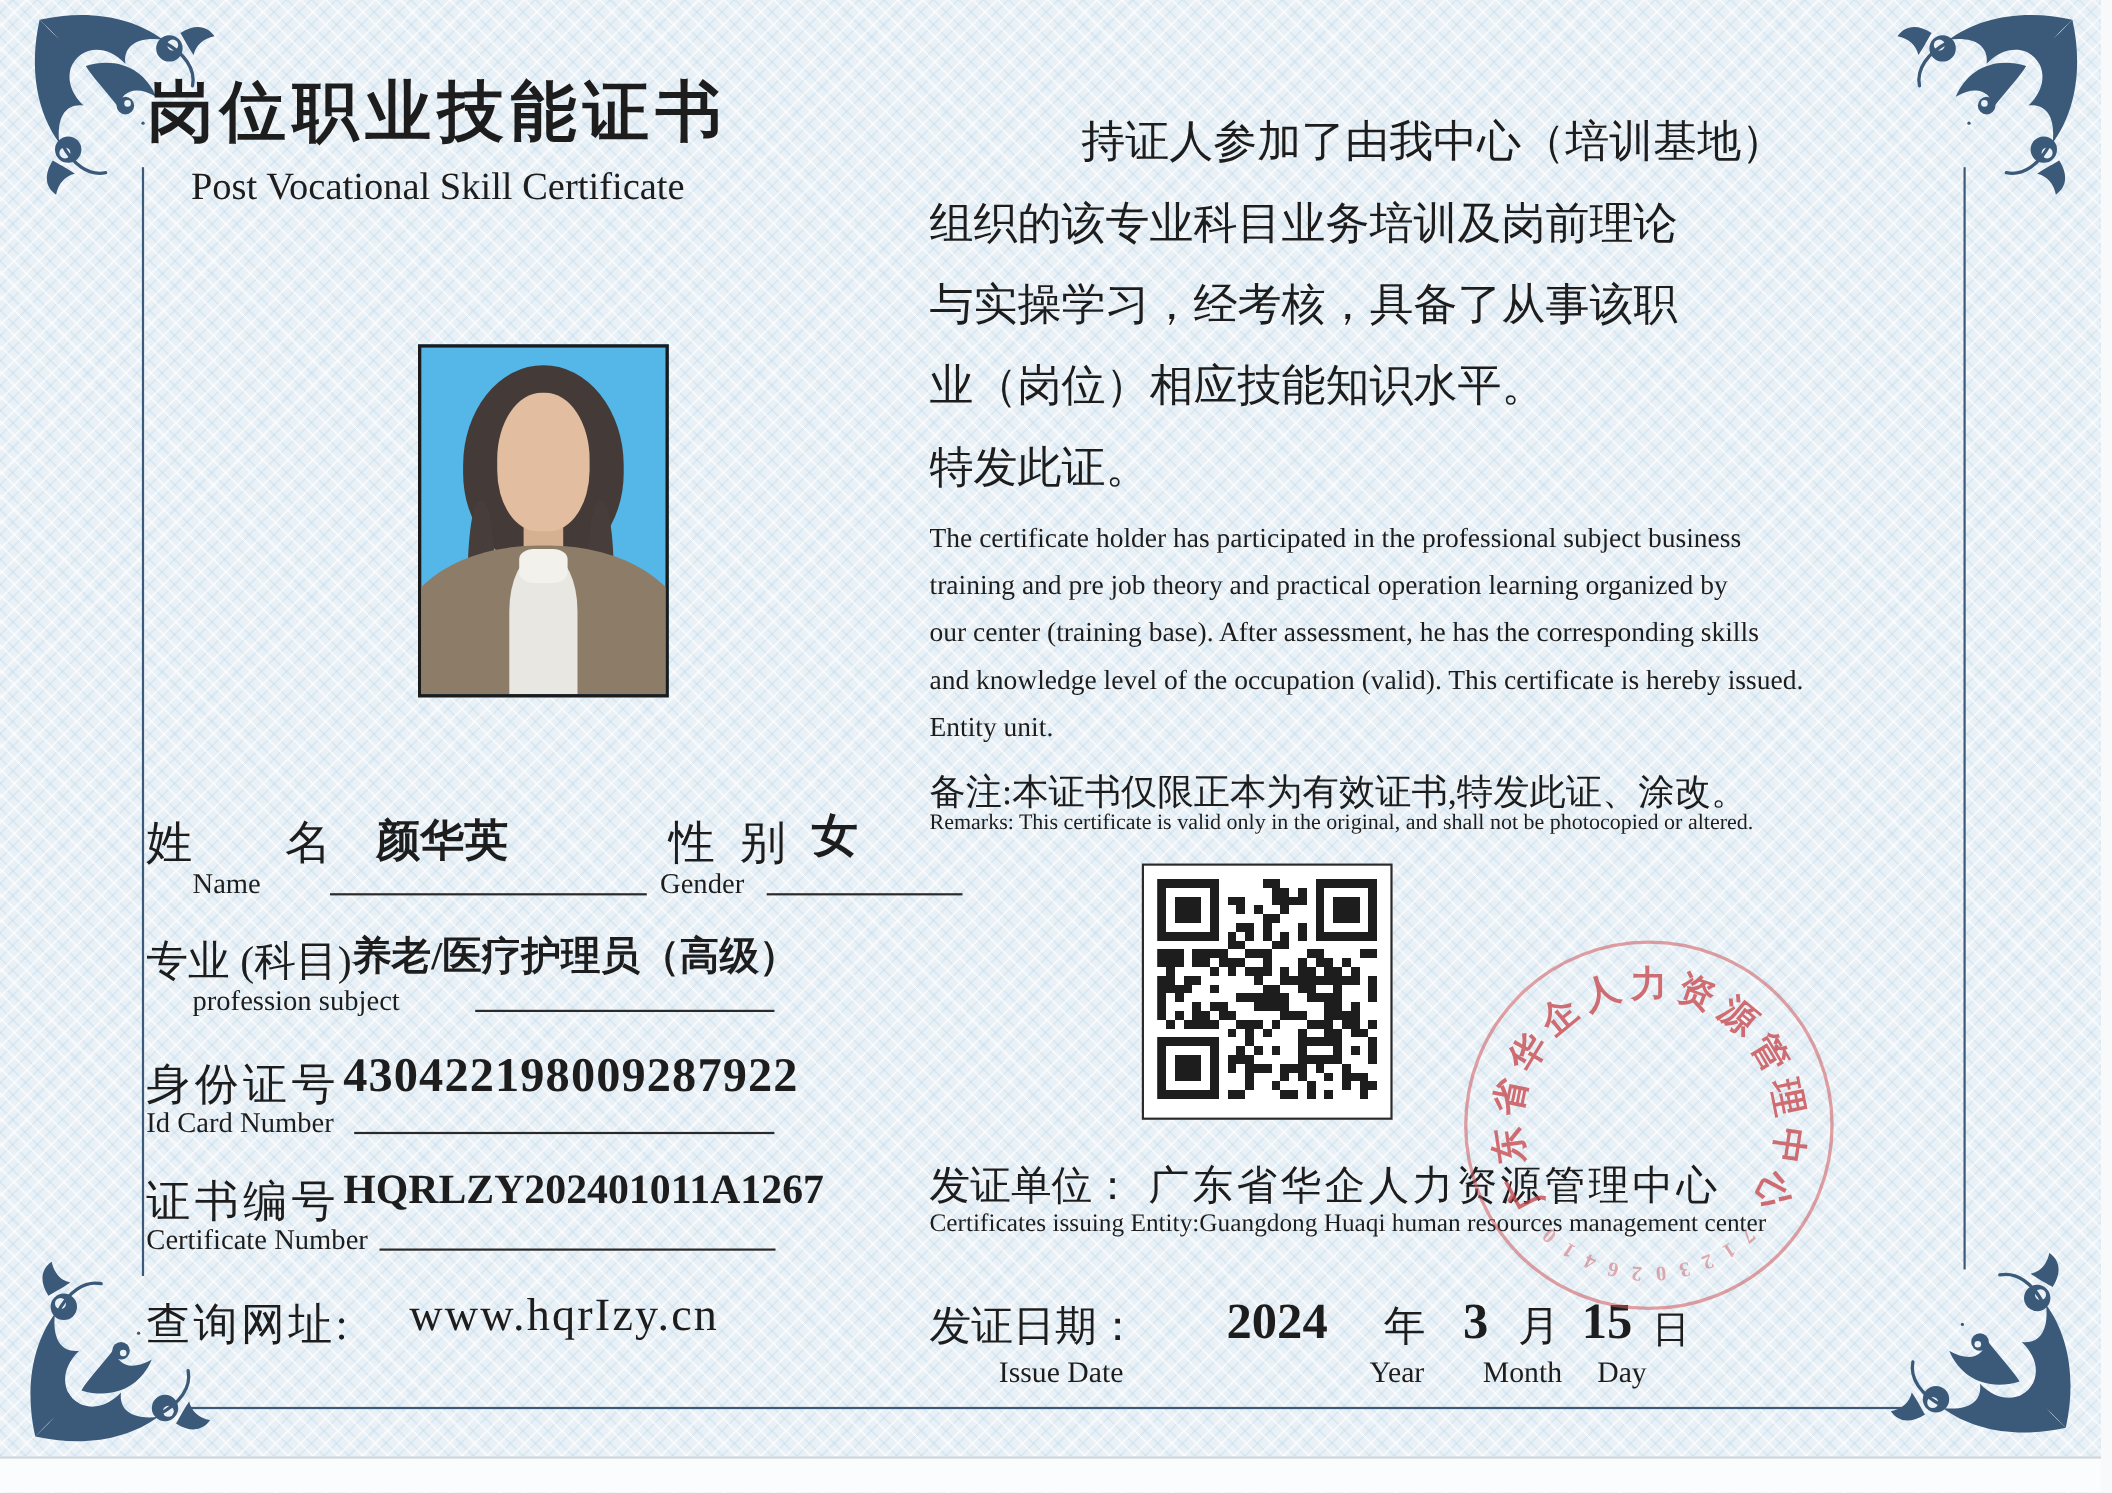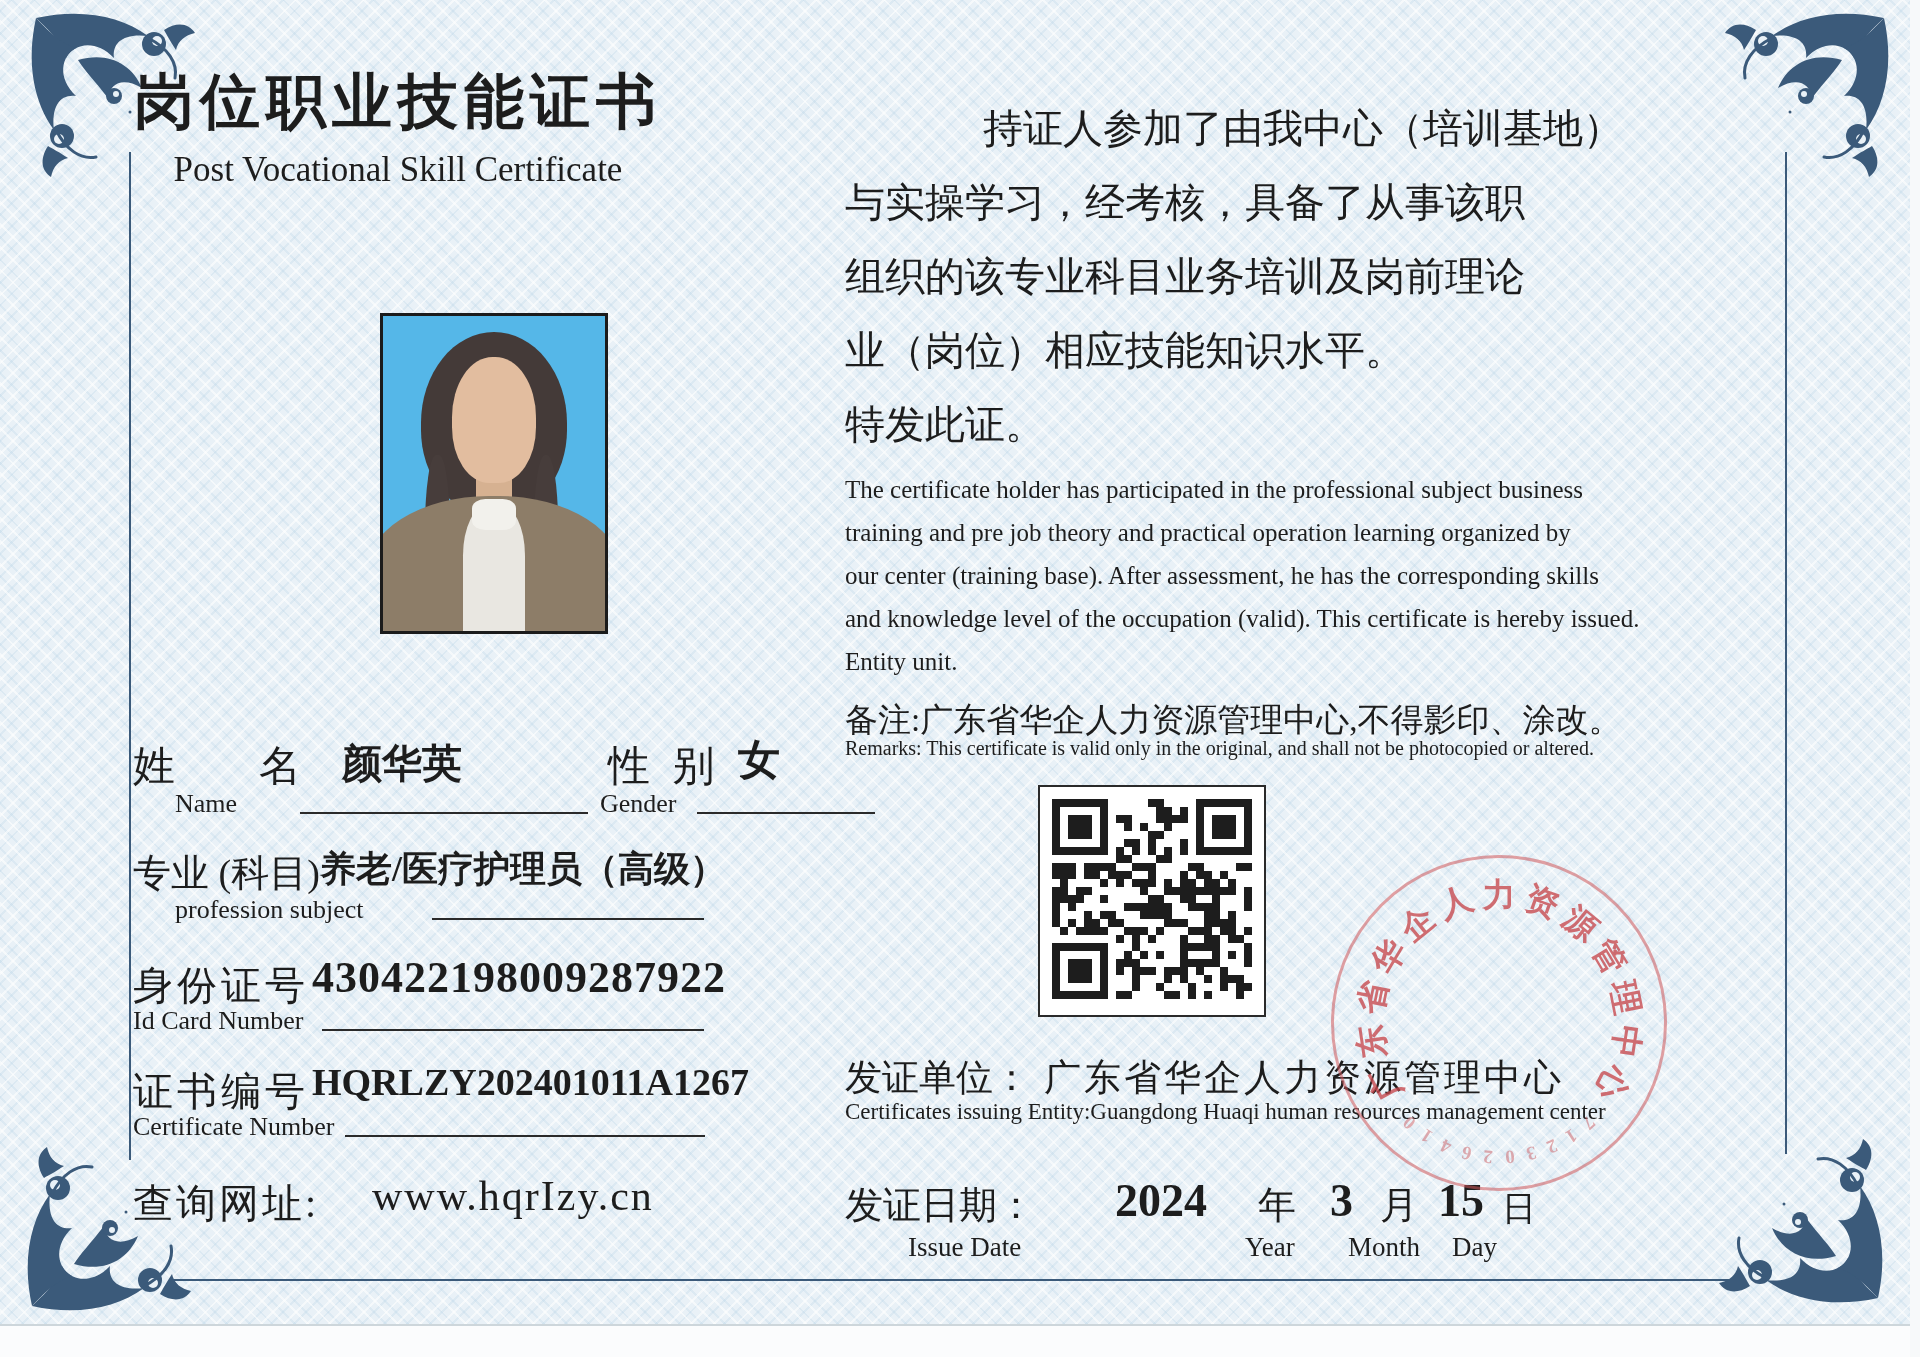--- a/index.html
+++ b/index.html
@@ -180,35 +180,35 @@
   <div class="abs nowrap" style="left:133px;top:1064px;font-size:40px;letter-spacing:4px;">证书编号</div>
   <div class="abs nowrap b" style="left:312px;top:1060px;font-size:38px;">HQRLZY202401011A1267</div>
   <div class="abs nowrap" style="left:133px;top:1112px;font-size:26px;">Certificate Number</div>
   <div class="rule" style="left:345px;top:1135px;width:360px;"></div>
 
   <div class="abs nowrap" style="left:133px;top:1176px;font-size:40px;letter-spacing:3px;">查询网址:</div>
   <div class="abs nowrap" style="left:372px;top:1172px;font-size:42px;letter-spacing:2px;">www.hqrIzy.cn</div>
 
   <div class="abs" style="left:845px;top:92px;width:660px;font-size:40px;line-height:74px;">
     <div class="nowrap" style="text-indent:138px;">持证人参加了由我中心（培训基地）</div>
+    <div class="nowrap">组织的该专业科目业务培训及岗前理论</div>
     <div class="nowrap">与实操学习，经考核，具备了从事该职</div>
-    <div class="nowrap">组织的该专业科目业务培训及岗前理论</div>
     <div class="nowrap">业（岗位）相应技能知识水平。</div>
     <div class="nowrap">特发此证。</div>
   </div>
 
   <div class="abs" style="left:845px;top:468px;">
     <div class="enline nowrap">The certificate holder has participated in the professional subject business</div>
     <div class="enline nowrap">training and pre job theory and practical operation learning organized by</div>
     <div class="enline nowrap">our center (training base). After assessment, he has the corresponding skills</div>
     <div class="enline nowrap">and knowledge level of the occupation (valid). This certificate is hereby issued.</div>
     <div class="enline nowrap">Entity unit.</div>
   </div>
 
-  <div class="abs nowrap" style="left:845px;top:698px;font-size:33px;">备注:广东省华企人力资源管理中心,不得影印、涂改。</div>
+  <div class="abs nowrap" style="left:845px;top:698px;font-size:33px;">备注:本证书仅限正本为有效证书,特发此证、涂改。</div>
   <div class="abs nowrap" style="left:845px;top:737px;font-size:20px;">Remarks: This certificate is valid only in the original, and shall not be photocopied or altered.</div>
 
   <div id="qrbox" class="abs">
     <div id="qr"><svg width="200" height="200" xmlns="http://www.w3.org/2000/svg" fill="#1d1d1d" shape-rendering="crispEdges">
           <rect x="0" y="0" width="8" height="8"></rect>
           <rect x="8" y="0" width="8" height="8"></rect>
           <rect x="16" y="0" width="8" height="8"></rect>
           <rect x="24" y="0" width="8" height="8"></rect>
           <rect x="32" y="0" width="8" height="8"></rect>
           <rect x="40" y="0" width="8" height="8"></rect>

